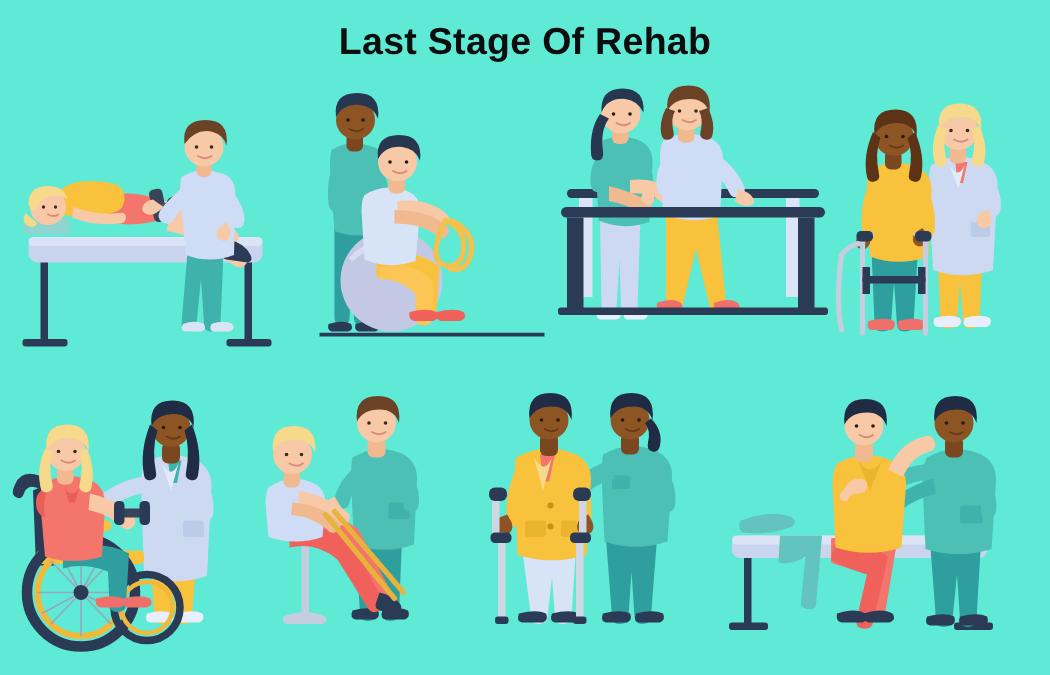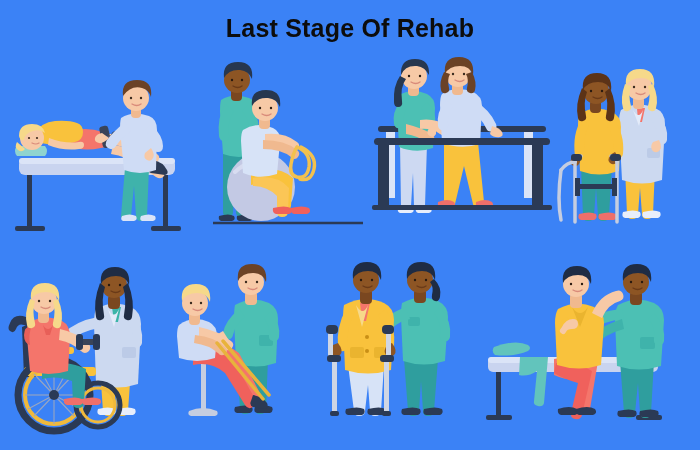--- a/index.html
+++ b/index.html
@@ -6,21 +6,21 @@
   html, body {
     margin: 0; padding: 0;
     width: 700px; height: 450px;
     background: #ffffff;
     font-family: "Liberation Sans", sans-serif;
     overflow: hidden;
   }
   #page {
     position: relative;
     width: 700px; height: 450px;
-    background: #3b82f6;
+    background: #5eead4;
   }
   #title {
     position: absolute;
     top: 14px; left: 0; width: 700px;
     text-align: center;
     font-size: 25px;
     font-weight: bold;
     color: #0d0d0d;
     letter-spacing: 0.2px;
     font-family: "Liberation Sans", sans-serif;

